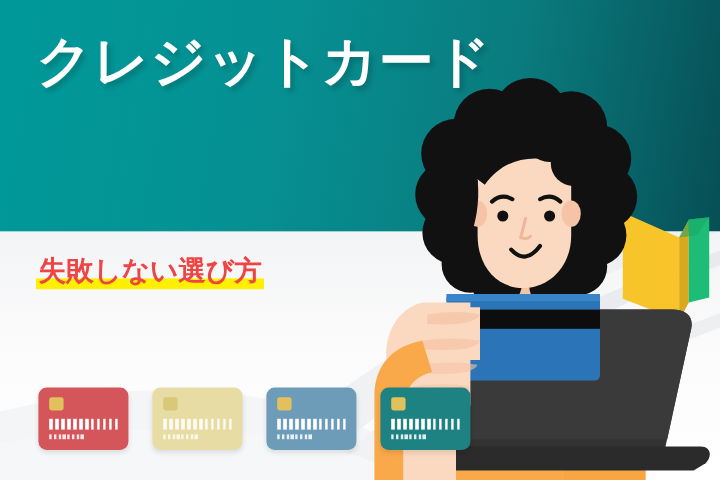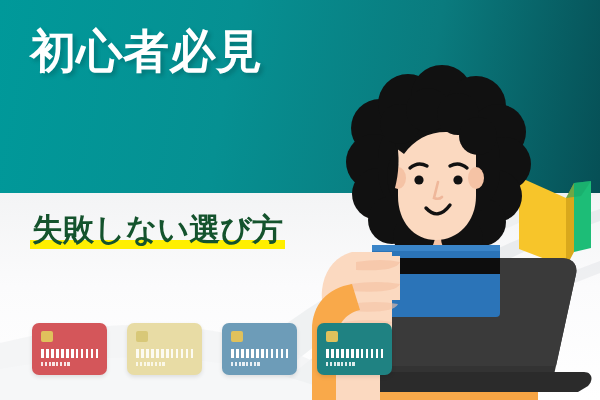--- a/index.html
+++ b/index.html
@@ -38,23 +38,23 @@
   .headline .l2{ }
 
   
   .subtitle{
     position:absolute;left:30px;top:214px;
     z-index:8;
   }
   .sub-line{
     position:relative;
     display:inline-block;
-    font-size:31px;
+    font-size:23px;
     font-weight:bold;
-    color:#14532d;
+    color:#ef4444;
     line-height:1.0;
     padding:0 2px 4px 2px;
     margin-bottom:28px;
     white-space:nowrap;
   }
   .sub-line .hl{
     position:absolute;left:0;right:0;bottom:0;height:9px;
     background:#ffef00;
     z-index:-1;
   }
@@ -193,21 +193,21 @@
         <path d="M344,322 q26,-4 48,0 q-4,10 -48,7 Z" fill="#f5c3a5" opacity="0.5"></path>
         <path d="M322,300 C316,316 322,340 340,352 C352,360 368,362 380,358 L380,400 L318,400 L318,330 Z" fill="#fbd9c0"></path>
       </g>
 
       <path d="M312,330 C312,304 328,288 352,284 L360,310 C344,314 336,326 336,344 L336,400 L312,400 Z" fill="#f9a94a"></path>
 
     </svg>
   </div>
 
   <div class="headline">
-    <div class="l2">初心者必見</div>
+    <div class="l1">クレジットカード</div>
   </div>
 
   <div class="subtitle">
     <div class="sub-line">
       <span class="hl"></span>
       <span class="txt">失敗しない選び方</span>
     </div>
     <br>
   </div>
 

